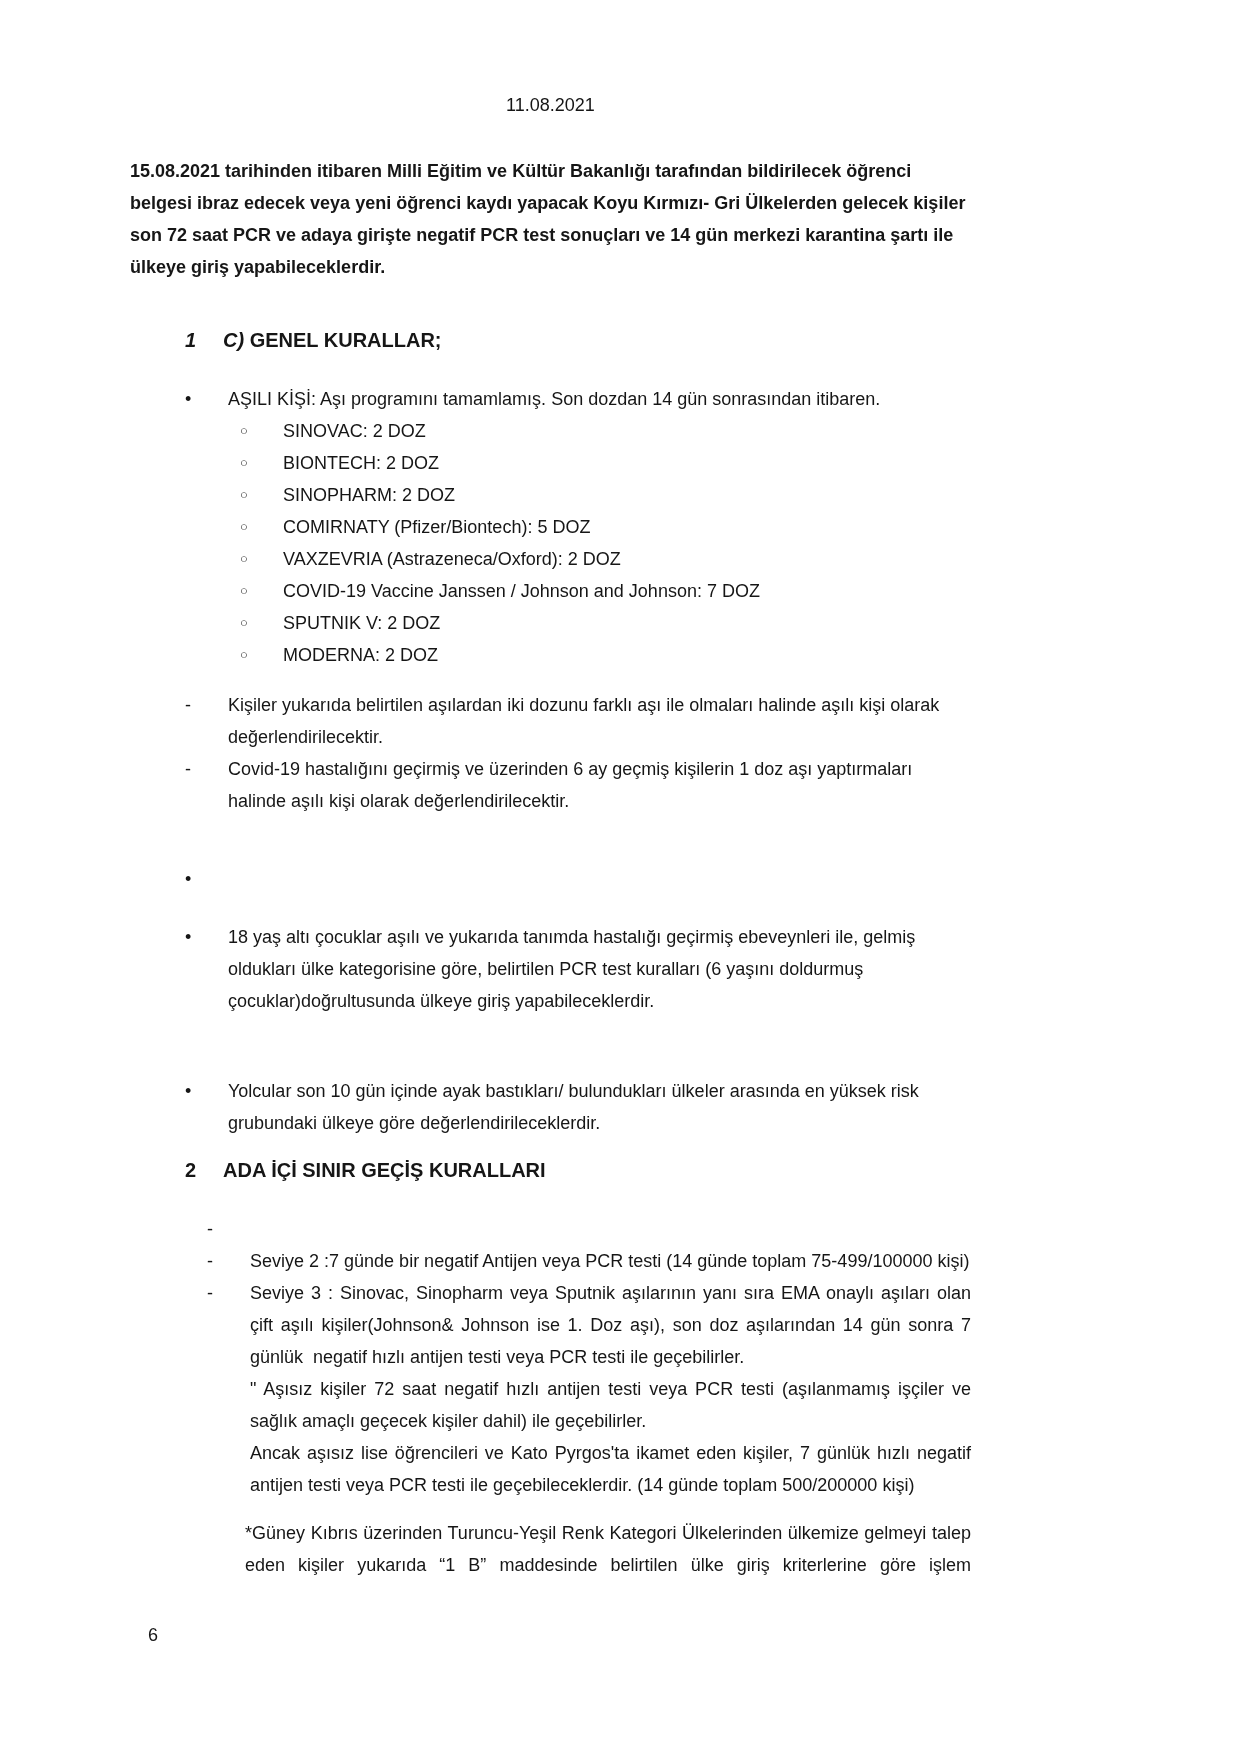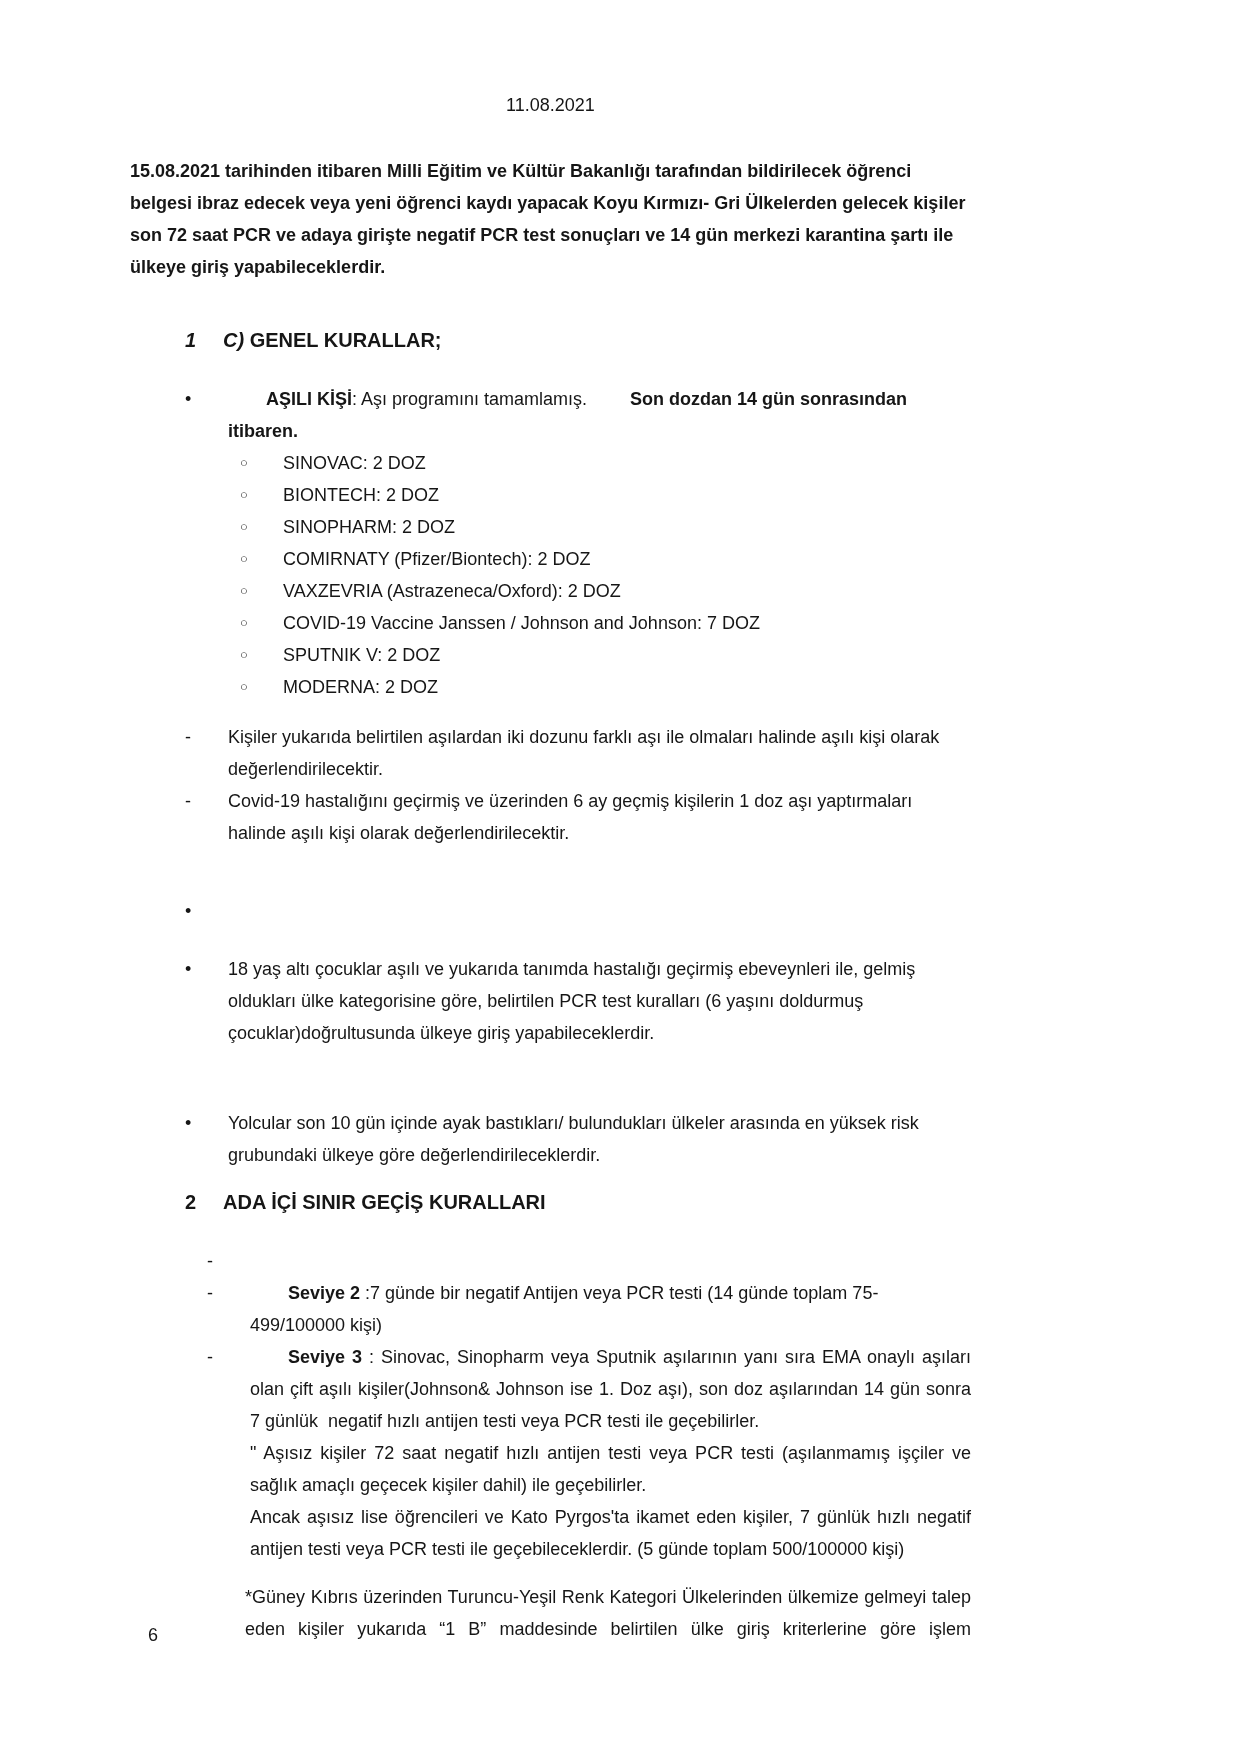--- a/index.html
+++ b/index.html
@@ -10,21 +10,21 @@
     background: #ffffff;
     color: #161616;
     font-family: "Liberation Sans", sans-serif;
     font-size: 18px;
     line-height: 32px;
     box-sizing: border-box;
     padding: 92px 130px 0 130px;
     overflow: hidden;
   }
   p { margin: 0; }
-  b, .bold { font-weight: 700; margin-left: 38px; }
+  b, .bold { font-weight: 400; }
   .italic { font-style: italic; }
   .txt { flex: 1; white-space: pre-wrap; }
   .justify { text-align: justify; }
 
   .date { text-align: center; line-height: 26px; }
 
   .intro { font-weight: 700; margin-top: 37px; }
 
   .heading { display: flex; font-weight: 700; font-size: 20px; line-height: 30px; }
   .heading .hnum { flex: none; margin-left: 55px; width: 38px; }
@@ -81,21 +81,21 @@
     <div class="li l2">
       <span class="marker">○</span>
       <span class="txt">BIONTECH: 2 DOZ</span>
     </div>
     <div class="li l2">
       <span class="marker">○</span>
       <span class="txt">SINOPHARM: 2 DOZ</span>
     </div>
     <div class="li l2">
       <span class="marker">○</span>
-      <span class="txt">COMIRNATY (Pfizer/Biontech): 2 DOZ</span>
+      <span class="txt">COMIRNATY (Pfizer/Biontech): 5 DOZ</span>
     </div>
     <div class="li l2">
       <span class="marker">○</span>
       <span class="txt">VAXZEVRIA (Astrazeneca/Oxford): 2 DOZ</span>
     </div>
     <div class="li l2">
       <span class="marker">○</span>
       <span class="txt">COVID-19 Vaccine Janssen / Johnson and Johnson: 7 DOZ</span>
     </div>
     <div class="li l2">
@@ -144,20 +144,20 @@
     </div>
     <div class="li l3">
       <span class="marker">-</span>
       <span class="txt"><b>Seviye 2</b><span> :7 günde bir negatif Antijen veya PCR testi (14 günde toplam 75-499/100000 kişi)</span></span>
     </div>
     <div class="li l3">
       <span class="marker">-</span>
       <span class="txt justify"><b>Seviye 3</b><span> : Sinovac, Sinopharm veya Sputnik aşılarının yanı sıra EMA onaylı aşıları olan çift aşılı kişiler(Johnson&amp; Johnson ise 1. Doz aşı), son doz aşılarından 14 gün sonra 7 günlük  negatif hızlı antijen testi veya PCR testi ile geçebilirler.</span></span>
     </div>
     <p class="cont justify">" Aşısız kişiler 72 saat negatif hızlı antijen testi veya PCR testi (aşılanmamış işçiler ve sağlık amaçlı geçecek kişiler dahil) ile geçebilirler.</p>
-    <p class="cont justify">Ancak aşısız lise öğrencileri ve Kato Pyrgos'ta ikamet eden kişiler, 7 günlük hızlı negatif antijen testi veya PCR testi ile geçebileceklerdir. (5 günde toplam 500/100000 kişi)</p>
+    <p class="cont justify">Ancak aşısız lise öğrencileri ve Kato Pyrgos'ta ikamet eden kişiler, 7 günlük hızlı negatif antijen testi veya PCR testi ile geçebileceklerdir. (14 günde toplam 500/200000 kişi)</p>
   </div>
 
   <p class="footnote">*Güney Kıbrıs üzerinden Turuncu-Yeşil Renk Kategori Ülkelerinden ülkemize gelmeyi talep eden kişiler yukarıda “1 B” maddesinde belirtilen ülke giriş kriterlerine göre işlem</p>
 
   <div class="pageno">6</div>
 
 </div>
 
 </body></html>

